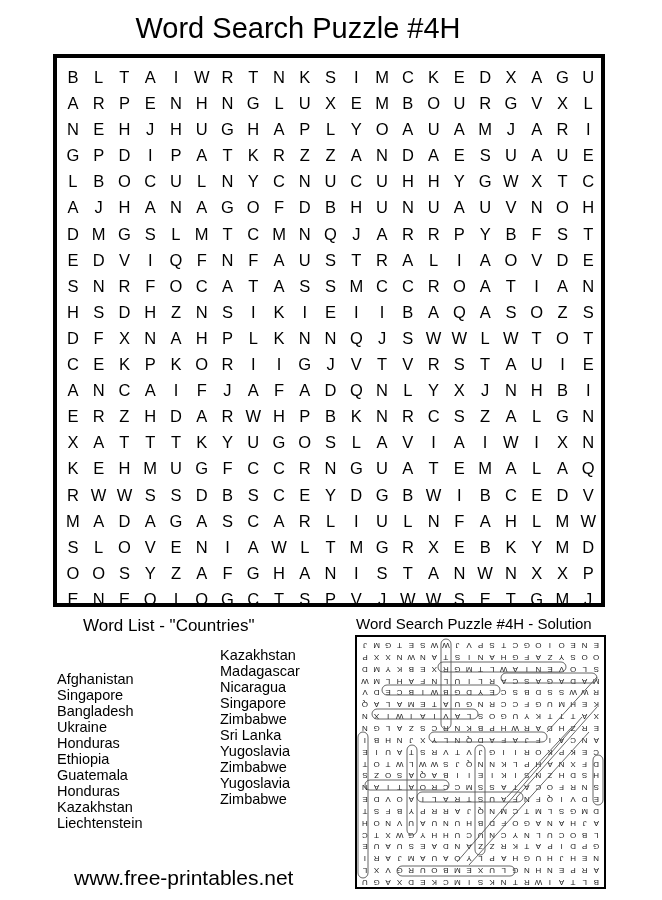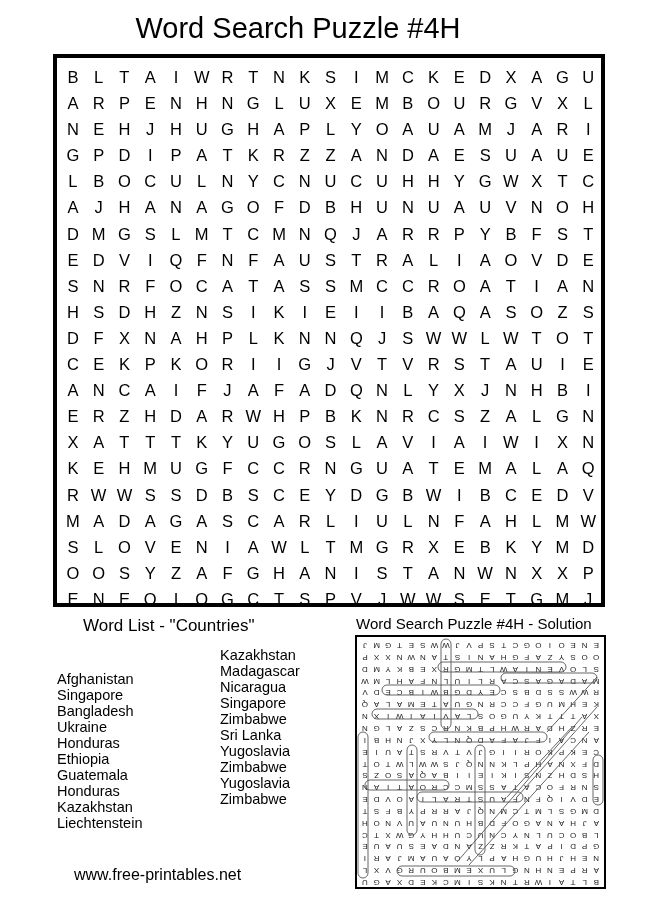--- a/index.html
+++ b/index.html
@@ -9,21 +9,21 @@
            font-size: 29px; line-height: 36px; }
   .grid-box { position: absolute; left: 53px; top: 54px; width: 544px; height: 545px;
               border: 4px solid #000; }
   .grid { position: absolute; left: 0; top: 6px; width: 544px; }
   .grid-row { display: flex; height: 26.1px; padding-left: 3px; }
   .cell { width: 26.15px; text-align: center; font-size: 16.5px; line-height: 26px; }
   .wl-title { position: absolute; left: 83px; top: 616px; font-size: 17px; }
   .wl-col { position: absolute; top: 647px; font-size: 14.5px; line-height: 16px; }
   .wl-col.c1 { left: 57px; margin-top: 24px; }
   .wl-col.c2 { left: 220px; }
-  .footer { position: absolute; left: 74px; top: 866px; font-size: 16px; }
+  .footer { position: absolute; left: 74px; top: 866px; font-size: 21px; }
   .sol-title { position: absolute; left: 356px; top: 615px; font-size: 15px; }
   .sol-box { position: absolute; left: 355px; top: 635px; width: 247px; height: 250px;
              border: 2px solid #000; overflow: hidden; }
   .sol-grid { position: absolute; left: 2px; top: 2px; transform: rotate(180deg);
               transform-origin: center; width: 243px; }
   .sol-row { display: flex; height: 11.85px; }
   .sol-cell { width: 11.57px; text-align: center; font-size: 8px; line-height: 11.85px; color: #222; }
   .sol-loops { position: absolute; left: 0; top: 0; width: 247px; height: 250px; pointer-events: none; }
 </style>
 </head>

